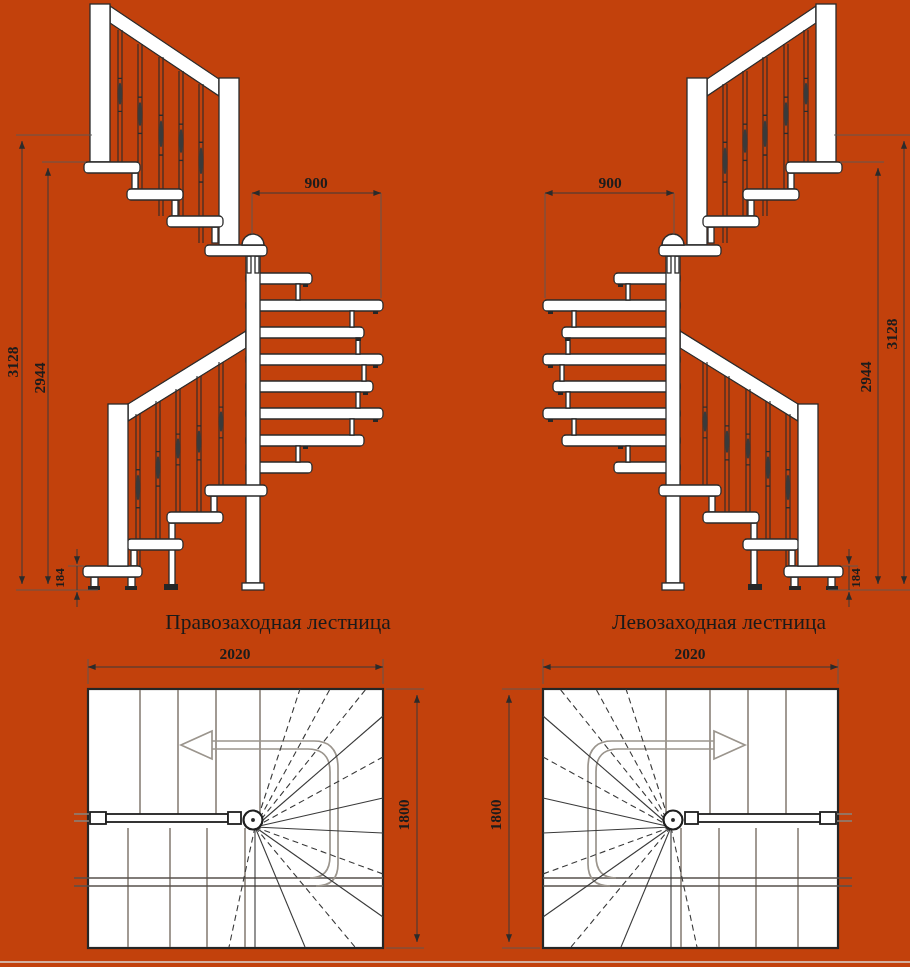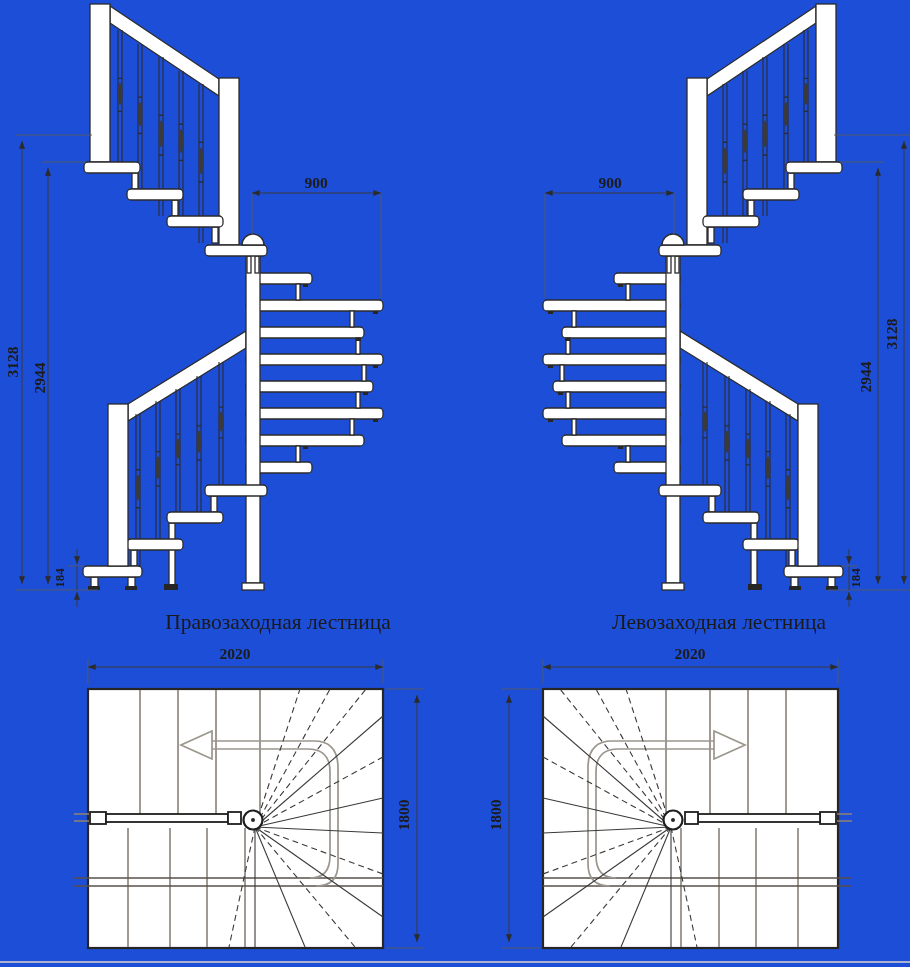--- a/index.html
+++ b/index.html
@@ -1,16 +1,16 @@
 <!DOCTYPE html>
 <html><head>
 <meta charset="utf-8">
 <style>
   html,body{margin:0;padding:0;background:#ffffff;}
-  .canvas{position:relative;width:910px;height:967px;background:#1d4ed8;overflow:hidden;
+  .canvas{position:relative;width:910px;height:967px;background:#c2410c;overflow:hidden;
           font-family:"Liberation Serif", serif;}
   svg{display:block;}
   .lnw  {stroke:#2b2b2b;stroke-width:1.3;fill:#ffffff;}
   .dk   {fill:#262626;stroke:none;}
   .dim  {stroke:#3a3a3a;stroke-width:1;fill:none;}
   .ext  {stroke:#5a5a5a;stroke-width:0.9;fill:none;}
   .bal  {stroke:#2b2b2b;stroke-width:1.1;fill:none;}
   .planrect {stroke:#262626;stroke-width:2.2;fill:#ffffff;}
   .grayline {stroke:#8a8178;stroke-width:1.6;fill:none;}
   .darkline {stroke:#57514b;stroke-width:1.5;fill:none;}

